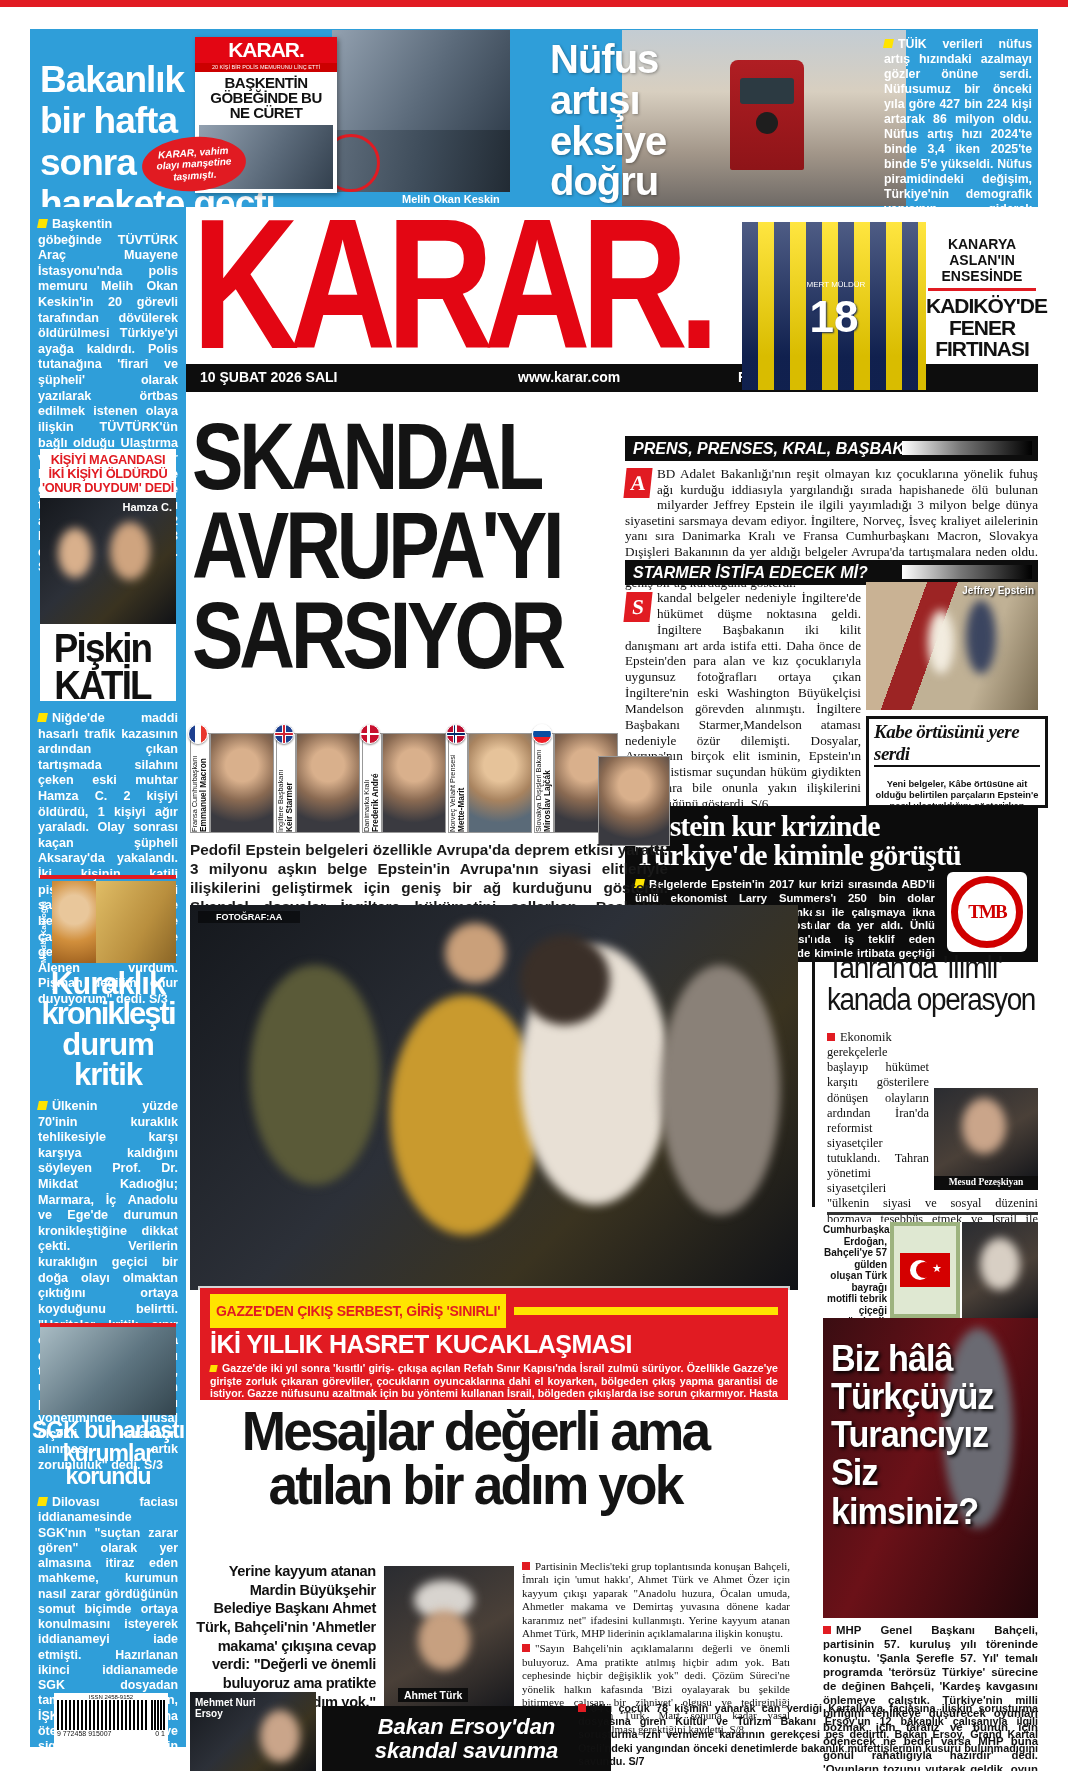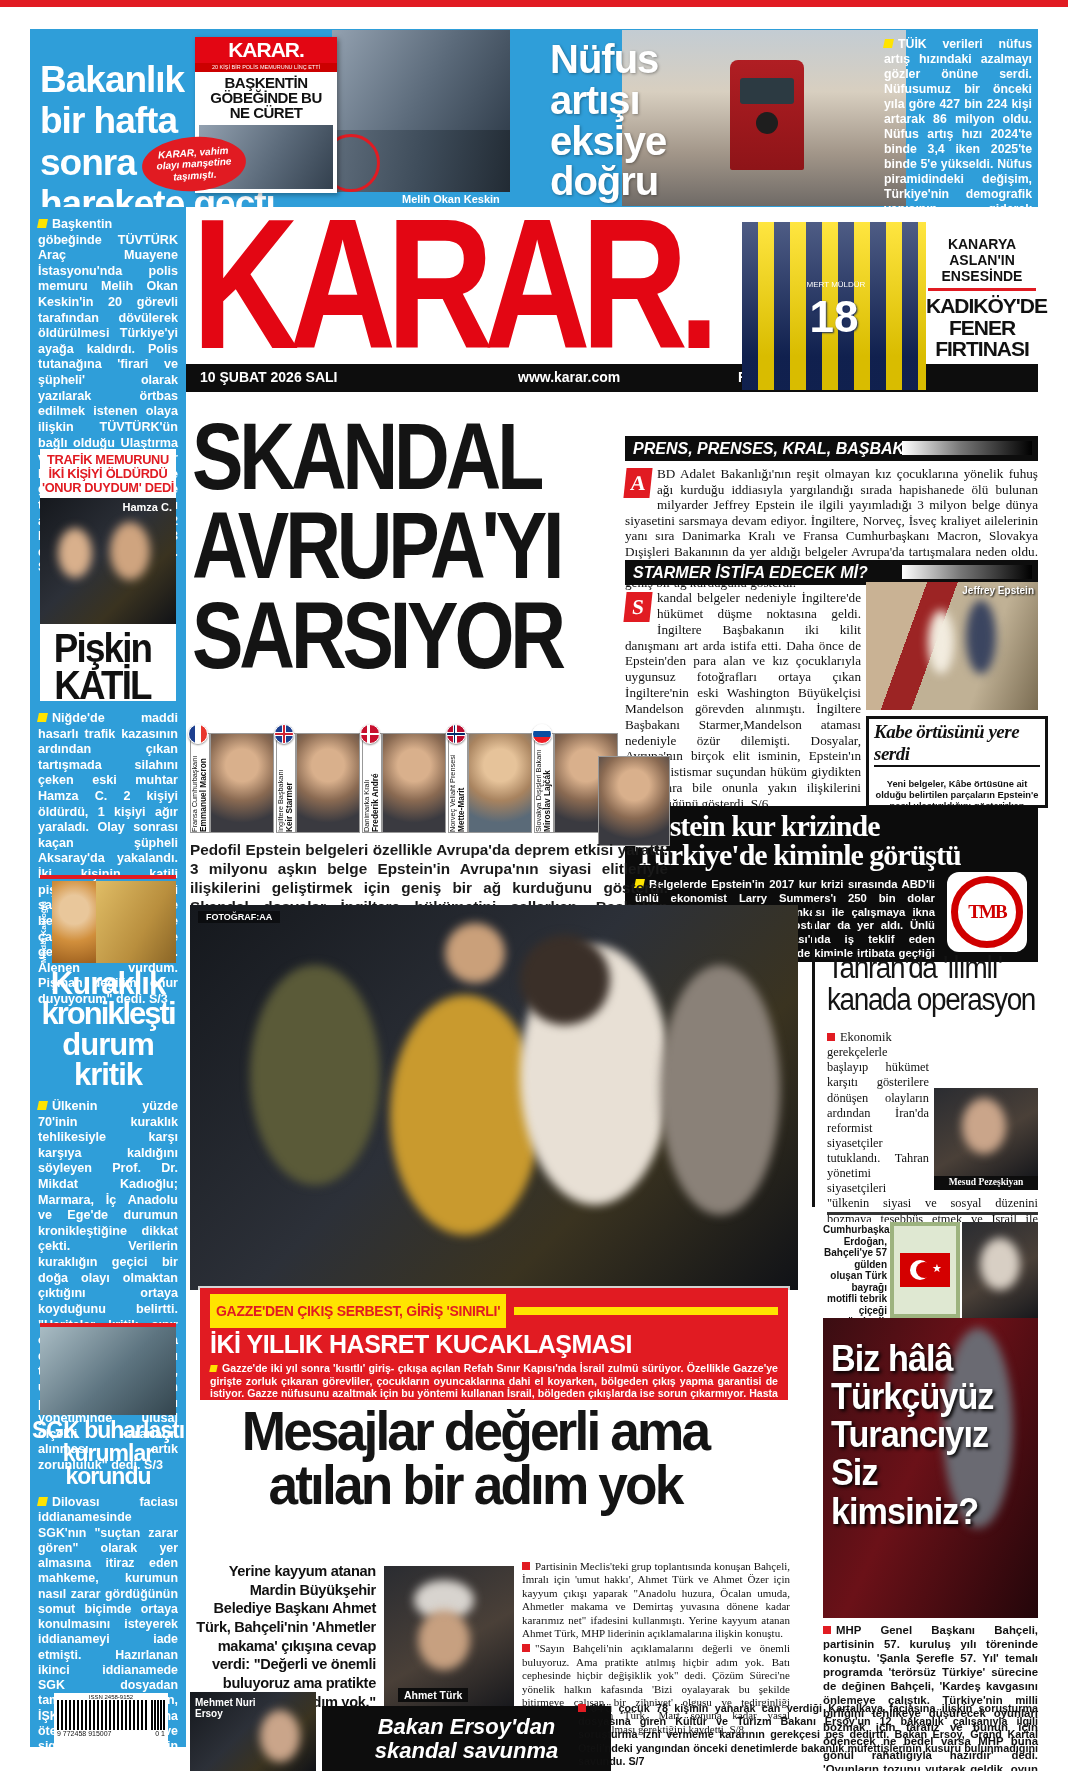--- a/index.html
+++ b/index.html
@@ -98,21 +98,21 @@
     </div>
   </div>
 
   <div class="abs" style="left:30px;top:207px;width:156px;height:1540px;background:#2f9ed9;">
     <div class="abs w jus" style="left:8px;top:10px;width:140px;font-size:12.6px;font-weight:700;line-height:1.24;">
       <span class="ybul"></span><span>Başkentin göbeğinde TÜVTÜRK Araç Muayene İstasyonu'nda polis memuru Melih Okan Keskin'in 20 görevli tarafından dövülerek öldürülmesi Türkiye'yi ayağa kaldırdı. Polis tutanağına 'firari ve şüpheli' olarak yazılarak örtbas edilmek istenen olaya ilişkin TÜVTÜRK'ün bağlı olduğu Ulaştırma ve Altyapı Bakanlığı bir hafta sonra harekete geçti. Olayın idari ve teknik boyutlarını araştırmak üzere 2 başmüfettiş ve 3 denetçi görevlendirildi. S/3</span>
     </div>
 
     <div class="abs" style="left:10px;top:242px;width:136px;height:252px;background:#fff;">
       <div class="ctr" style="color:#e11b22;font-weight:700;font-size:12.8px;line-height:1.1;padding-top:4px;letter-spacing:-0.3px;">
-        <div>TRAFİK MEMURUNU</div>
+        <div>KİŞİYİ MAGANDASI</div>
         <div>İKİ KİŞİYİ ÖLDÜRDÜ</div>
         <div>'ONUR DUYDUM' DEDİ</div>
       </div>
       <div class="ph-night" style="position:relative;height:126px;margin-top:3px;">
         <div class="abs w" style="right:4px;top:3px;font-size:11px;font-weight:700;">Hamza C.</div>
         <div class="blob" style="left:18px;top:30px;width:34px;height:50px;background:#d9b08c;"></div>
         <div class="blob" style="left:70px;top:24px;width:40px;height:58px;background:#cfa47f;"></div>
       </div>
       <div class="ctr cond" style="font-size:40px;font-weight:700;line-height:0.92;letter-spacing:-2px;transform:scaleX(0.92);padding-top:6px;">
         <div>Pişkin</div>
@@ -223,21 +223,21 @@
   </div>
 
   <div class="abs" style="left:625px;top:806px;width:413px;height:156px;background:#0c0c0c;">
     <div class="w serif" style="padding:6px 10px 0;font-size:30px;font-weight:700;line-height:0.95;letter-spacing:-1px;">
       <div>Epstein kur krizinde</div>
       <div>Türkiye'de kiminle görüştü</div>
     </div>
     <div class="abs w jus" style="left:10px;top:72px;width:300px;font-size:11.3px;font-weight:700;line-height:1.22;">
       <span class="ybul"></span><span>Belgelerde Epstein'in 2017 kur krizi sırasında ABD'li ünlü ekonomist Larry Summers'ı 250 bin dolar karşılığında Türk Merkez Bankası ile çalışmaya ikna etmeye çalıştığına dair e- postalar da yer aldı. Ünlü ekonomiste Merkez Bankası'nda iş teklif eden Epstein'in bu süreçte Türkiye'de kiminle irtibata geçtiği ise hala sırrını koruyor.</span>
     </div>
-    <div class="abs" style="left:322px;top:66px;width:80px;height:80px;background:#fff;border-radius:12px;display:flex;align-items:center;justify-content:center;">
+    <div class="abs" style="left:322px;top:66px;width:80px;height:80px;background:#fff;border-radius:6px;display:flex;align-items:center;justify-content:center;">
       <div style="width:58px;height:58px;border:7px solid #d00000;border-radius:50%;display:flex;align-items:center;justify-content:center;">
         <span class="serif" style="color:#d00000;font-weight:700;font-size:19px;letter-spacing:-2px;">TMB</span>
       </div>
     </div>
   </div>
 
   <div class="abs" style="left:190px;top:733px;width:428px;height:100px;display:flex;gap:2px;">
     <div style="position:relative;display:flex;width:84px;">
       <div class="abs flag flag-fr" style="left:-2px;top:-9px;z-index:2;"></div>
       <div style="display:flex;border:1px solid #999;background:#fff;width:18px;">
@@ -277,21 +277,21 @@
         <span class="vlabel" style="font-size:8.3px;font-weight:700;">Miroslav Lajčák</span>
       </div>
       <div class="ph-face" style="flex:1;border:1px solid #999;"></div>
     </div>
   </div>
 
   <div class="abs ph-face" style="left:598px;top:756px;width:70px;height:88px;border:1px solid #999;"></div>
   <div class="abs jus" style="left:190px;top:840px;width:478px;font-size:15.3px;font-weight:600;line-height:1.25;color:#1a1a1a;">Pedofil Epstein belgeleri özellikle Avrupa'da deprem etkisi yarattı. 3 milyonu aşkın belge  Epstein'in Avrupa'nın siyasi elitleriyle ilişkilerini geliştirmek için geniş bir ağ kurduğunu gösterdi. Skandal dosyalar İngiltere hükümetini sallarken, Başbakan Starmer'in ekibinden iki kilit isim üst üste istifa etti.</div>
 
   <div class="abs ph-night" style="left:190px;top:905px;width:608px;height:385px;">
-    <div class="abs w" style="left:8px;top:6px;font-size:9px;font-weight:700;background:rgba(0,0,0,.5);padding:1px 8px;text-align:center;">FOTOĞRAF:AA</div>
+    <div class="abs w" style="left:8px;top:6px;font-size:9px;font-weight:700;background:rgba(0,0,0,.5);padding:1px 18px;text-align:center;">FOTOĞRAF:AA</div>
     <div class="blob" style="left:60px;top:60px;width:130px;height:220px;background:#5a5a38;"></div>
     <div class="blob" style="left:200px;top:90px;width:150px;height:240px;background:#c99a2e;"></div>
     <div class="blob" style="left:330px;top:40px;width:150px;height:260px;background:#e8e0d5;"></div>
     <div class="blob" style="left:330px;top:30px;width:90px;height:90px;background:#3a2f28;"></div>
     <div class="blob" style="left:470px;top:60px;width:120px;height:250px;background:#8a8178;"></div>
     <div class="blob" style="left:255px;top:18px;width:60px;height:60px;background:#caa07a;"></div>
   </div>
 
   <div class="abs" style="left:200px;top:1288px;width:588px;height:112px;background:#e11b22;box-shadow:0 0 0 2px rgba(255,255,255,.8);padding:6px 10px;box-sizing:border-box;">
     <div style="display:flex;align-items:center;gap:8px;">

